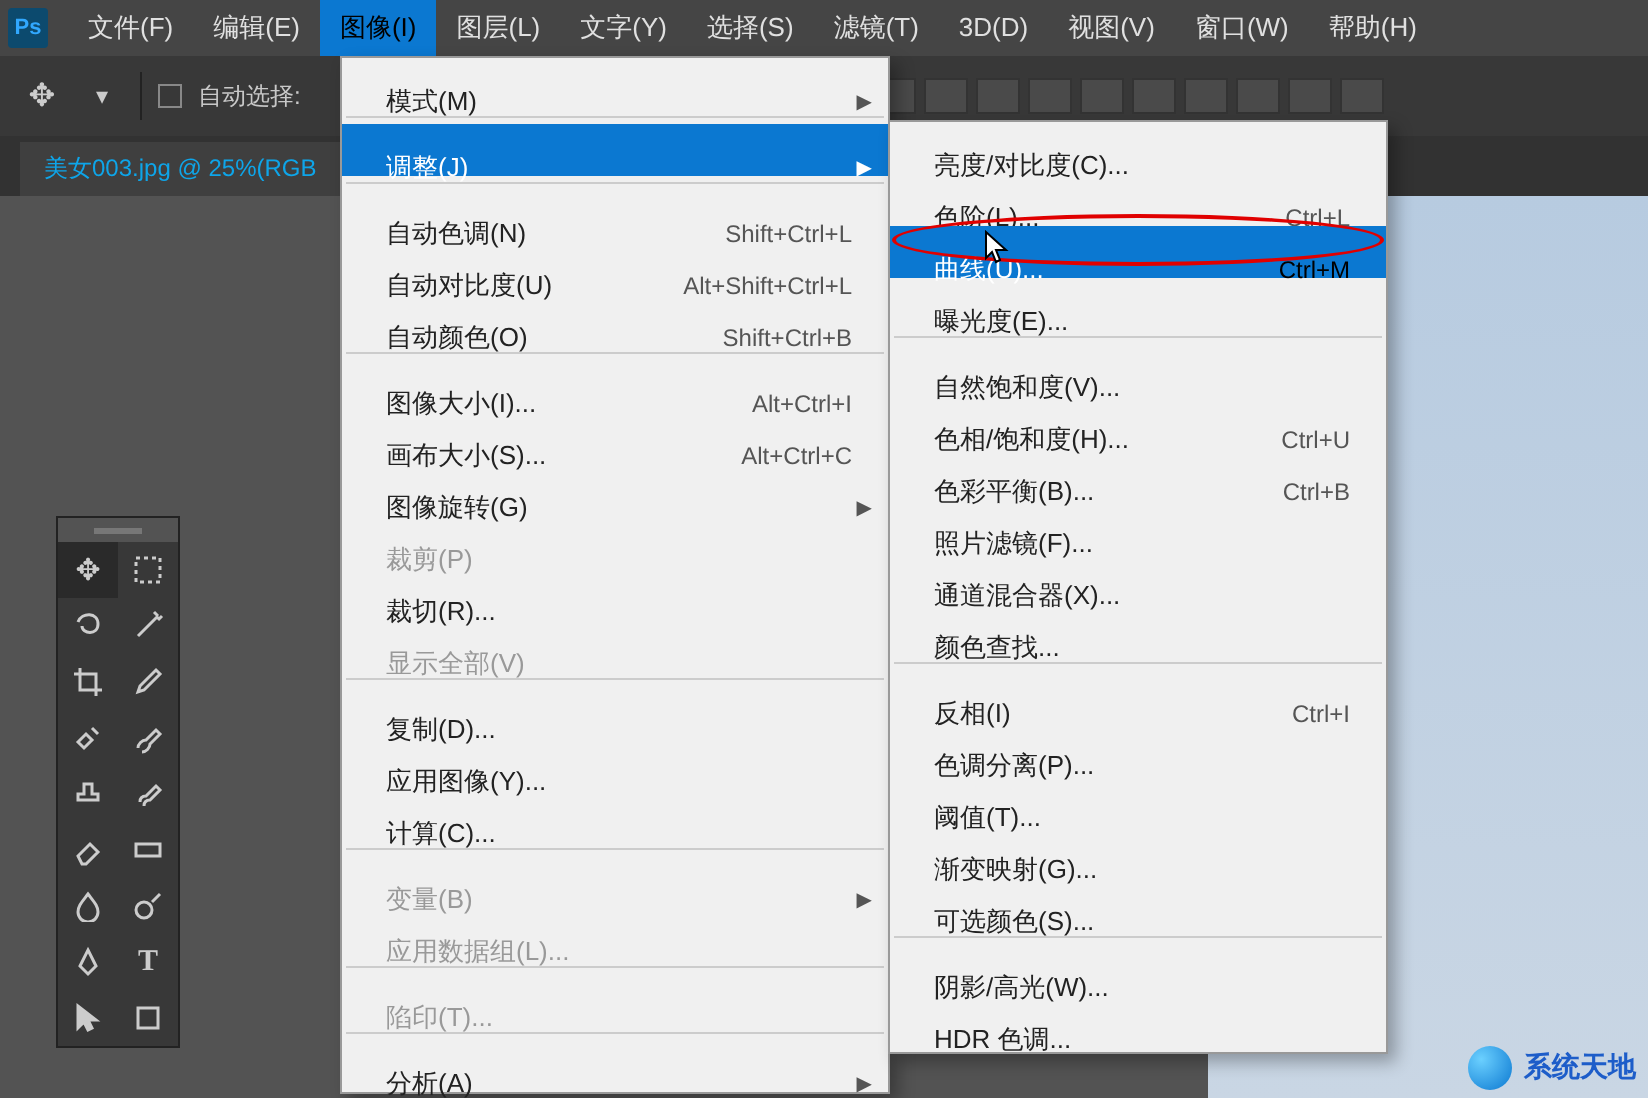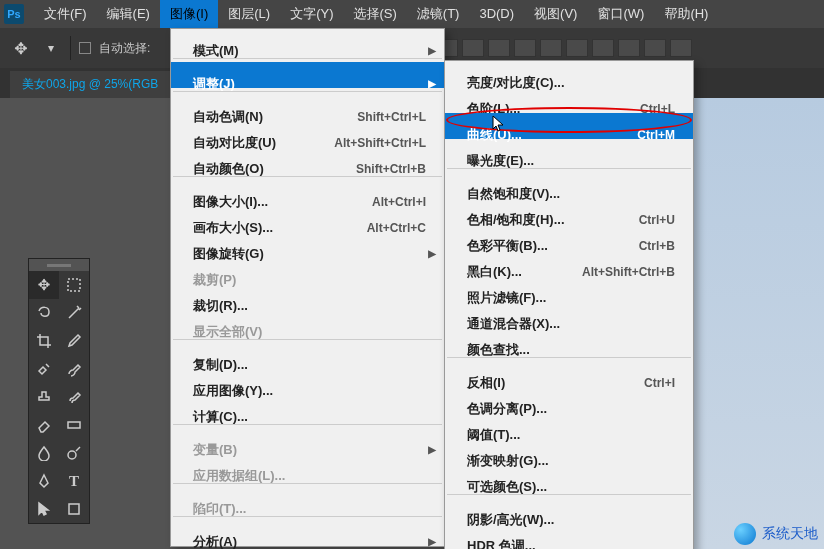--- a/index.html
+++ b/index.html
@@ -30,41 +30,41 @@
   .toolbox-header span { width:24px; height:3px; background:#777; }
   .tool { width:30px; height:28px; display:flex; align-items:center; justify-content:center; color:#ccc; font-size:15px; border:1px solid transparent; position:relative; }
   .tool.sel { background:#2a2a2a; }
   .tool svg { width:16px; height:16px; stroke:#ccc; fill:none; stroke-width:1.5; }
 
   
   .canvas-area { position:absolute; right:0; top:98px; width:220px; height:451px; background:linear-gradient(to bottom,#b7cbe0,#c9d6e4); }
 
   
   .menu { position:absolute; background:#f0f0f0; border:1px solid #999; box-shadow:4px 4px 8px rgba(0,0,0,.3); font-size:13px; color:#222; }
-  .menu .row { height:26px; display:flex; align-items:center; padding:17px 18px 0 22px; white-space:nowrap; position:relative;font-weight:bold; }
+  .menu .row { height:26px; display:flex; align-items:center; padding:17px 18px 0 22px; white-space:nowrap; position:relative; }
   .menu .row.sub::after { content:"▶"; position:absolute; right:8px; font-size:10px; color:#555; }
   .menu .row.highlight { background:#0b78d1; color:#fff; }
   .menu .row.highlight::after { color:#fff; }
   .menu .row.disabled { color:#999; }
   .menu .shortcut { margin-left:auto; padding-left:30px; color:#555; font-size:12px; }
-  .menu .row.highlight .shortcut { color:#ffffff; }
+  .menu .row.highlight .shortcut { color:#000000; }
   .menu hr { border:none; border-top:1px solid #ccc; margin:3px 2px; }
 
   #menu-image { left:170px; top:28px; width:275px; }
   #menu-adjust { left:444px; top:60px; width:250px; padding-bottom:2px; }
 
   
   .red-ellipse { position:absolute; border:2px solid #e00000; border-radius:50%; pointer-events:none; }
 
   
   .cursor { position:absolute; width:14px; height:18px; pointer-events:none; }
   .cursor svg { width:14px; height:18px; }
 
   
-  .watermark { position:absolute; right:6px; bottom:4px; font-size:14px; font-weight:normal; color:#1d5dc9; display:flex; align-items:center; gap:6px; }
+  .watermark { position:absolute; right:6px; bottom:4px; font-size:14px; font-weight:bold; color:#1d5dc9; display:flex; align-items:center; gap:6px; }
   .watermark .globe { width:22px; height:22px; border-radius:50%; background:radial-gradient(circle at 30% 30%,#6bd0ff,#0b78d1);}
 </style>
 </head>
 <body>
 
 <div class="menubar">
   <div class="ps-logo">Ps</div>
   <div id="menubar-items" style="display: flex; text-align: right;">
       <div class="menuitem">文件(F)</div>
       <div class="menuitem">编辑(E)</div>
@@ -288,24 +288,20 @@
     </div>
     <div class="row">
       <span>色相/饱和度(H)...</span>
       <span class="shortcut">Ctrl+U</span>
     </div>
     <div class="row">
       <span>色彩平衡(B)...</span>
       <span class="shortcut">Ctrl+B</span>
     </div>
     <div class="row">
-      <span>黑白(K)...</span>
-      <span class="shortcut">Alt+Shift+Ctrl+B</span>
-    </div>
-    <div class="row">
       <span>照片滤镜(F)...</span>
     </div>
     <div class="row">
       <span>通道混合器(X)...</span>
     </div>
     <div class="row">
       <span>颜色查找...</span>
     </div>
     <hr>
     <div class="row">

